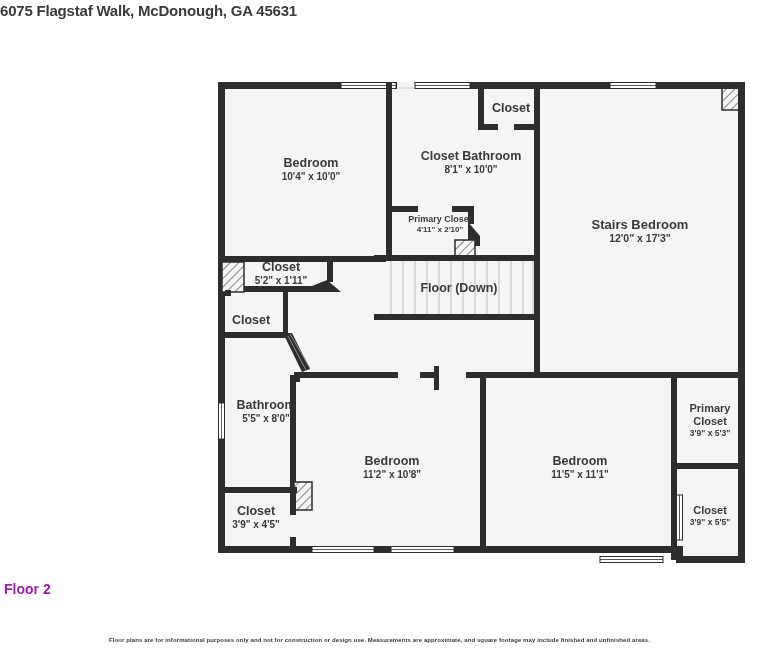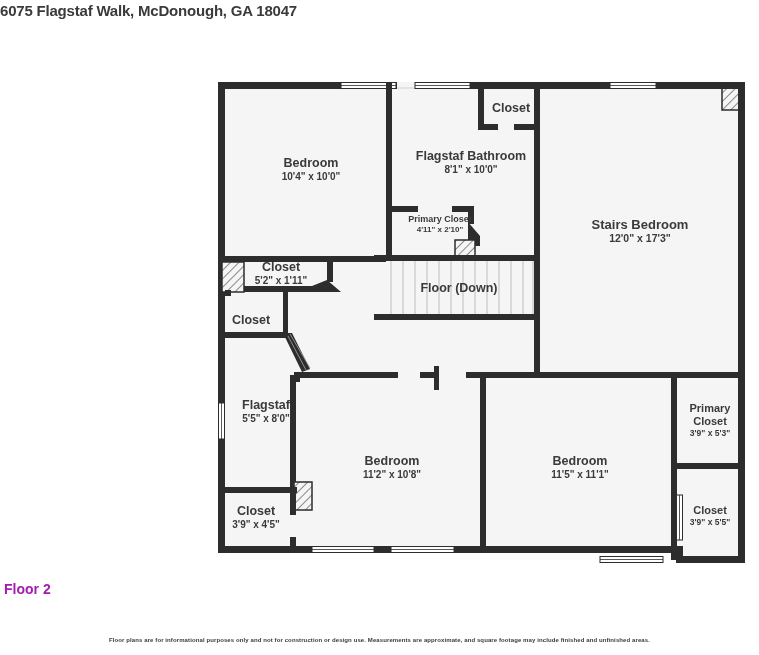--- a/index.html
+++ b/index.html
@@ -37,21 +37,21 @@
   .lbl.sm .nm{ font-size:11px; }
   .lbl.sm .dim{ font-size:8.5px; }
   .lbl.xs .nm{ font-size:9px; }
   .lbl.xs .dim{ font-size:8px; }
   .lbl.big .nm{ font-size:13px; }
   .lbl.big .dim{ font-size:10.5px; }
 </style>
 </head>
 <body>
 
-<div id="title">6075 Flagstaf Walk, McDonough, GA 18047</div>
+<div id="title">6075 Flagstaf Walk, McDonough, GA 45631</div>
 
 <svg id="plan" viewBox="0 0 759 655">
 
   <g>
 
     <rect x="218" y="82" width="527" height="293" fill="#f5f5f5"></rect>
 
     <rect x="218" y="375" width="120" height="178" fill="#f5f5f5"></rect>
 
     <rect x="294" y="375" width="389" height="178" fill="#f5f5f5"></rect>
@@ -230,21 +230,21 @@
     <line x1="290" y1="334" x2="310" y2="368"></line>
   </g>
 </svg>
 
 <div id="room-labels">
   <div class="lbl" style="left:311px;top:170px;">
     <span class="nm">Bedroom</span>
     <span class="dim">10'4" x 10'0"</span>
   </div>
   <div class="lbl" style="left:471px;top:163px;">
-    <span class="nm">Flagstaf Bathroom</span>
+    <span class="nm">Closet Bathroom</span>
     <span class="dim">8'1" x 10'0"</span>
   </div>
   <div class="lbl" style="left:511px;top:108px;">
     <span class="nm">Closet</span>
 
   </div>
   <div class="lbl xs" style="left:440px;top:224px;">
     <span class="nm">Primary Closet</span>
     <span class="dim">4'11" x 2'10"</span>
   </div>
@@ -258,21 +258,21 @@
   </div>
   <div class="lbl" style="left:251px;top:320px;">
     <span class="nm">Closet</span>
 
   </div>
   <div class="lbl" style="left:459px;top:288px;">
     <span class="nm">Floor (Down)</span>
 
   </div>
   <div class="lbl" style="left:266px;top:412px;">
-    <span class="nm">Flagstaf</span>
+    <span class="nm">Bathroom</span>
     <span class="dim">5'5" x 8'0"</span>
   </div>
   <div class="lbl" style="left:256px;top:518px;">
     <span class="nm">Closet</span>
     <span class="dim">3'9" x 4'5"</span>
   </div>
   <div class="lbl" style="left:392px;top:468px;">
     <span class="nm">Bedroom</span>
     <span class="dim">11'2" x 10'8"</span>
   </div>

